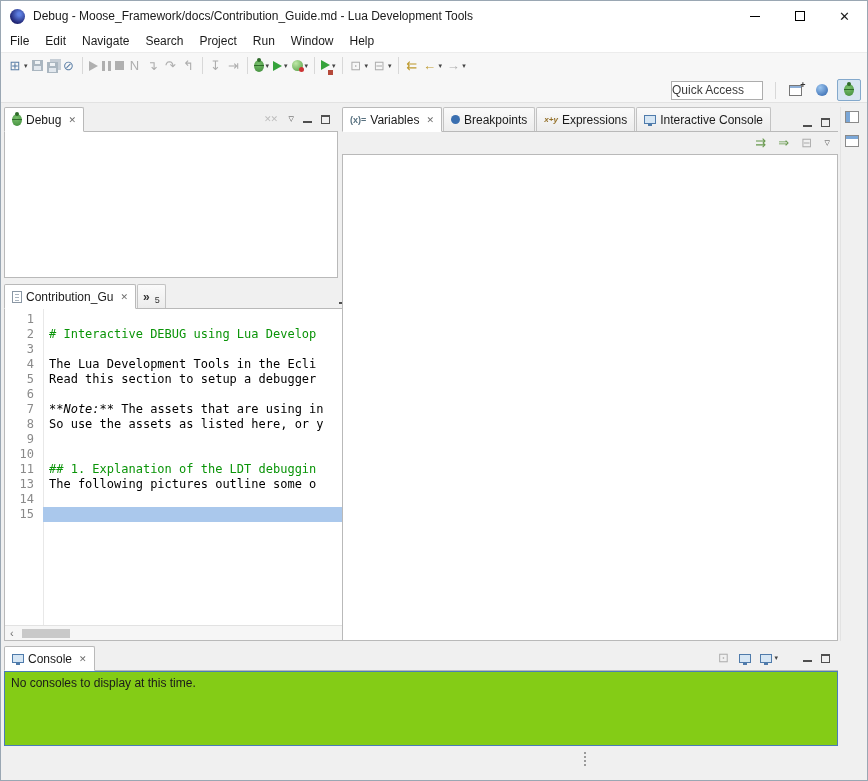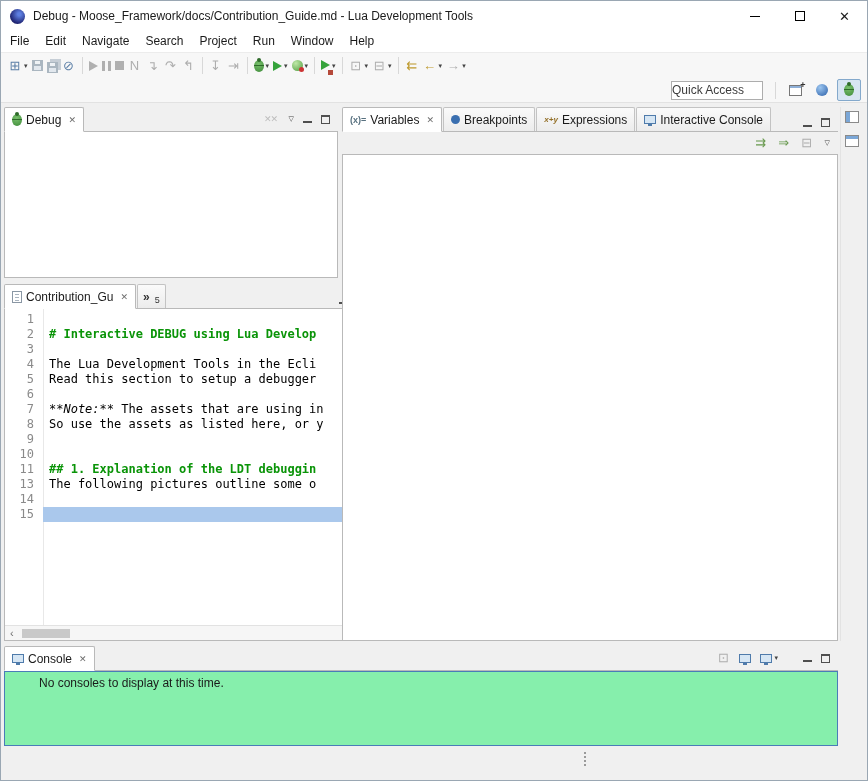--- a/index.html
+++ b/index.html
@@ -89,38 +89,38 @@
   .ovfsym { font-weight:bold; font-size:12px; }
   .ovfnum { font-size:9px; margin-left:1px; margin-top:6px; }
   .varsym { font-size:9px; font-weight:bold; color:#57707f; }
   .exprsym { font-size:8px; font-weight:bold; font-style:italic; color:#947028; }
 
   
   .coderows { position:absolute; left:0; right:14px; top:3px; bottom:15px; overflow:hidden; }
   .ln { display:flex; height:15px; font-family:"DejaVu Sans Mono",monospace; font-size:12px; line-height:15px; white-space:pre; }
   .lnum { width:38px; flex:none; text-align:right; padding-right:9px; color:#8a8a8a; }
   .lcode { flex:1; overflow:hidden; padding-left:6px; color:#000; }
-  .lcode.md-h { color:var(--md-heading); font-weight:bold; }
+  .lcode.md-h { color:var(--md-heading); font-weight:normal; }
   .lcode.sel { background:var(--selection); }
   .lem { font-style:italic; }
   .gutterline { position:absolute; left:38px; top:0; bottom:15px; width:1px; background:#e8e8e8; }
   .vscroll { position:absolute; top:0; right:0; bottom:15px; width:14px; background:#f6f6f6; border-left:1px solid #e2e2e2;
              display:flex; flex-direction:column; justify-content:space-between; align-items:center; font-size:8px; color:#9a9a9a; padding:2px 0; }
   .vthumb { position:absolute; top:14px; left:2px; width:9px; height:55px; background:#dcdcdc; }
   .hscroll { position:absolute; left:0; right:14px; bottom:0; height:15px; background:#f6f6f6; border-top:1px solid #e2e2e2;
              display:flex; align-items:center; justify-content:space-between; font-size:11px; color:#707070; padding:0 5px; }
   .hthumb { position:absolute; left:17px; top:3px; width:48px; height:9px; background:#c9c9c9; }
   .scorner { position:absolute; right:0; bottom:0; width:14px; height:15px; background:#f6f6f6; border-left:1px solid #e2e2e2; border-top:1px solid #e2e2e2; }
 
   
   .vtoolbar { position:absolute; left:0; right:0; top:25px; height:22px; display:flex; align-items:center; justify-content:flex-end; gap:9px; padding-right:8px; }
   .vcontent { position:absolute; left:0; right:0; top:47px; bottom:0; background:#fff; border:1px solid #b9b9b9; }
 
   
-  .ccontent { position:absolute; left:0; right:0; top:25px; bottom:0; background:#86efac; border:1px solid var(--focus-border);padding-left:28px; }
+  .ccontent { position:absolute; left:0; right:0; top:25px; bottom:0; background:#84cc16; border:1px solid var(--focus-border); }
   .cmsg { padding:4px 6px; }
 
   
   .stripline { position:absolute; left:839px; top:106px; height:534px; width:1px; background:#e3e3e3; }
   .strip { position:absolute; left:844px; top:110px; display:flex; flex-direction:column; gap:12px; }
   .dots { position:absolute; left:583px; top:749px; }
   .dots i { display:block; width:2px; height:2px; background:#9a9a9a; margin:2px 0; }
 </style>
 </head>
 <body>

